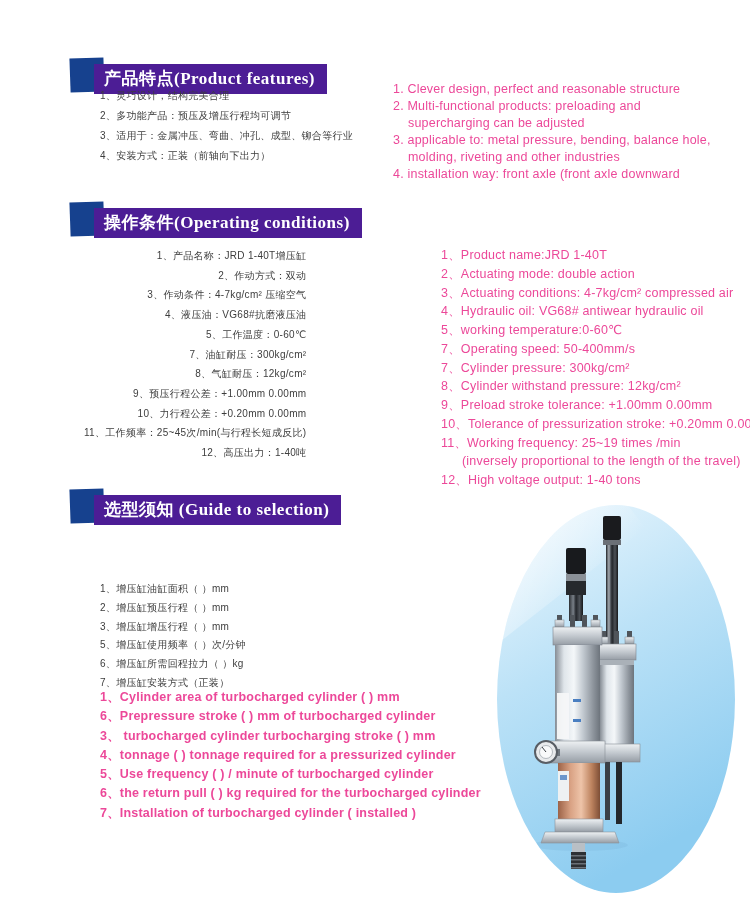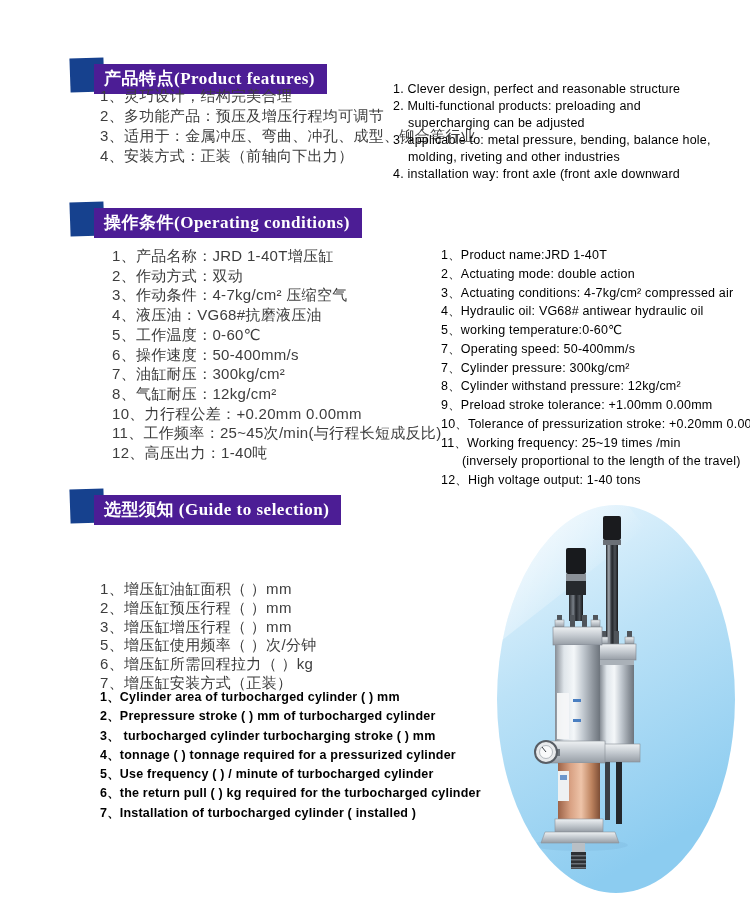--- a/index.html
+++ b/index.html
@@ -11,25 +11,25 @@
   .hdr { position:absolute; left:70px; width:400px; height:42px; }
   .sq  { position:absolute; left:0; top:0; width:34px; height:34px;
          background:#16418e; transform:rotate(-2deg); }
   .bar { position:absolute; left:24px; top:6px; height:30px; line-height:29px;
          background:#4c1d95; color:#ffffff; white-space:nowrap;
          padding:0 12px 0 10px; font-family:"Liberation Serif","DejaVu Serif",serif;
          font-weight:bold; font-size:17px; letter-spacing:0.5px; }
   
   .list { position:absolute; }
   .ln   { white-space:nowrap; }
-  .zh .ln { font-size:15px; color:#3d3d3d; letter-spacing:0.3px; }
-  .en .ln { font-size:12.5px; color:#000000; letter-spacing:0.2px; }
+  .zh .ln { font-size:10px; color:#3d3d3d; letter-spacing:0.3px; }
+  .en .ln { font-size:12.5px; color:#ec4899; letter-spacing:0.2px; }
   .f-zh { left:100px; top:86px;  line-height:20px;   }
   .f-en { left:393px; top:81px;  line-height:17px;   }
-  .o-zh { left:112px; top:246px; line-height:19.7px; }
+  .o-zh { left:84px; top:246px; line-height:19.7px;text-align:right; }
   .o-en { left:393px; top:246px; line-height:18.75px;margin-left:48px;}
   .s-zh { left:100px; top:533px; line-height:18.8px;margin-top:47px; }
   .s-en { left:100px; top:688px; line-height:19.3px;font-weight:bold; }
   .cont  { padding-left:15px; }
   .cont2 { padding-left:21px; }
   
   .photo { position:absolute; left:495px; top:503px; width:242px; height:392px; }
 </style>
 </head>
 <body>
@@ -61,23 +61,23 @@
     <span class="sq"></span>
     <span class="bar">操作条件(Operating conditions)</span>
   </div>
 
   <div class="list zh o-zh">
     <div class="ln">1、产品名称：JRD 1-40T增压缸</div>
     <div class="ln">2、作动方式：双动</div>
     <div class="ln">3、作动条件：4-7kg/cm² 压缩空气</div>
     <div class="ln">4、液压油：VG68#抗磨液压油</div>
     <div class="ln">5、工作温度：0-60℃</div>
-    <div class="ln">6、操作速度：50-400mm/s</div>
     <div class="ln">7、油缸耐压：300kg/cm²</div>
     <div class="ln">8、气缸耐压：12kg/cm²</div>
+    <div class="ln">9、预压行程公差：+1.00mm 0.00mm</div>
     <div class="ln">10、力行程公差：+0.20mm 0.00mm</div>
     <div class="ln">11、工作频率：25~45次/min(与行程长短成反比)</div>
     <div class="ln">12、高压出力：1-40吨</div>
   </div>
 
   <div class="list en o-en">
     <div class="ln">1、Product name:JRD 1-40T</div>
     <div class="ln">2、Actuating mode: double action</div>
     <div class="ln">3、Actuating conditions: 4-7kg/cm² compressed air</div>
     <div class="ln">4、Hydraulic oil: VG68# antiwear hydraulic oil</div>
@@ -101,21 +101,21 @@
     <div class="ln">1、增压缸油缸面积（ ）mm</div>
     <div class="ln">2、增压缸预压行程（ ）mm</div>
     <div class="ln">3、增压缸增压行程（ ）mm</div>
     <div class="ln">5、增压缸使用频率（ ）次/分钟</div>
     <div class="ln">6、增压缸所需回程拉力（ ）kg</div>
     <div class="ln">7、增压缸安装方式（正装）</div>
   </div>
 
   <div class="list en s-en">
     <div class="ln">1、Cylinder area of turbocharged cylinder ( ) mm</div>
-    <div class="ln">2、Prepressure stroke ( ) mm of turbocharged cylinder</div>
+    <div class="ln">6、Prepressure stroke ( ) mm of turbocharged cylinder</div>
     <div class="ln">3、 turbocharged cylinder turbocharging stroke ( ) mm</div>
     <div class="ln">4、tonnage ( ) tonnage required for a pressurized cylinder</div>
     <div class="ln">5、Use frequency ( ) / minute of turbocharged cylinder</div>
     <div class="ln">6、the return pull ( ) kg required for the turbocharged cylinder</div>
     <div class="ln">7、Installation of turbocharged cylinder ( installed )</div>
   </div>
 
   <svg class="photo" viewBox="0 0 242 392" aria-hidden="true">
     <defs>
       <linearGradient id="gBg" x1="0" y1="0" x2="0.35" y2="1">

